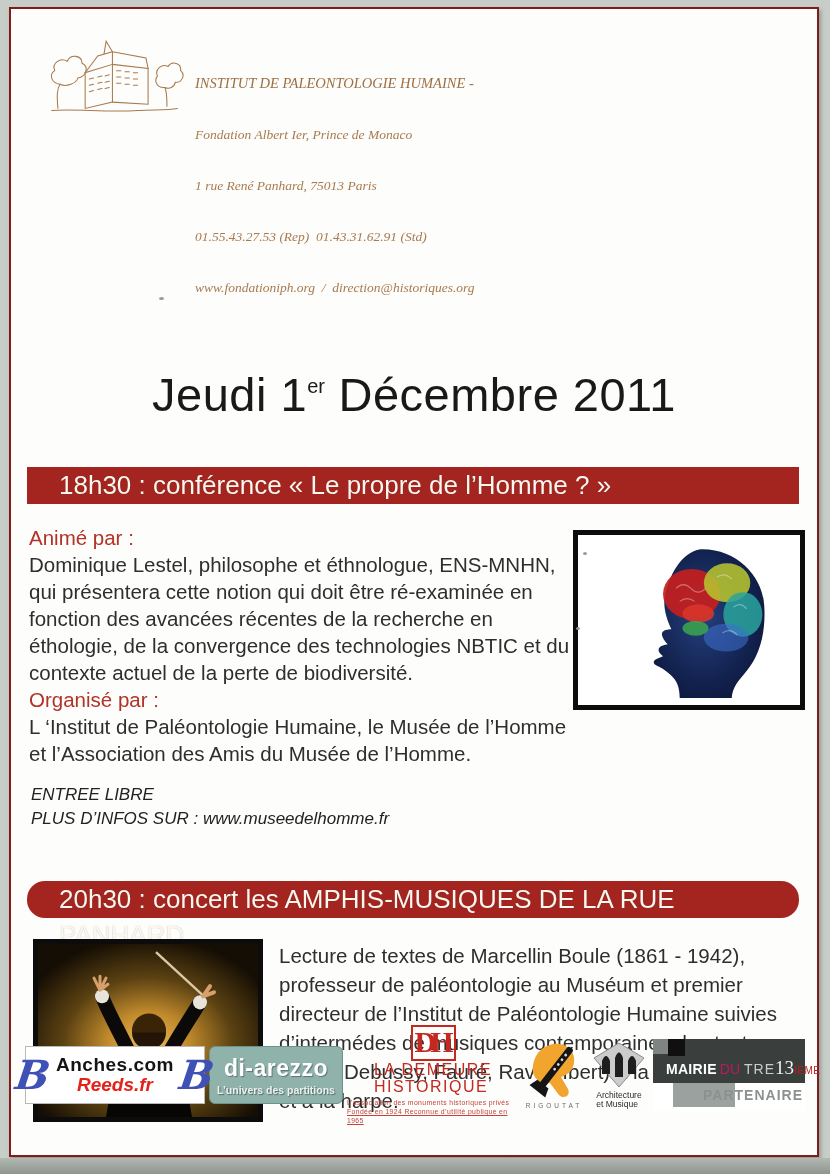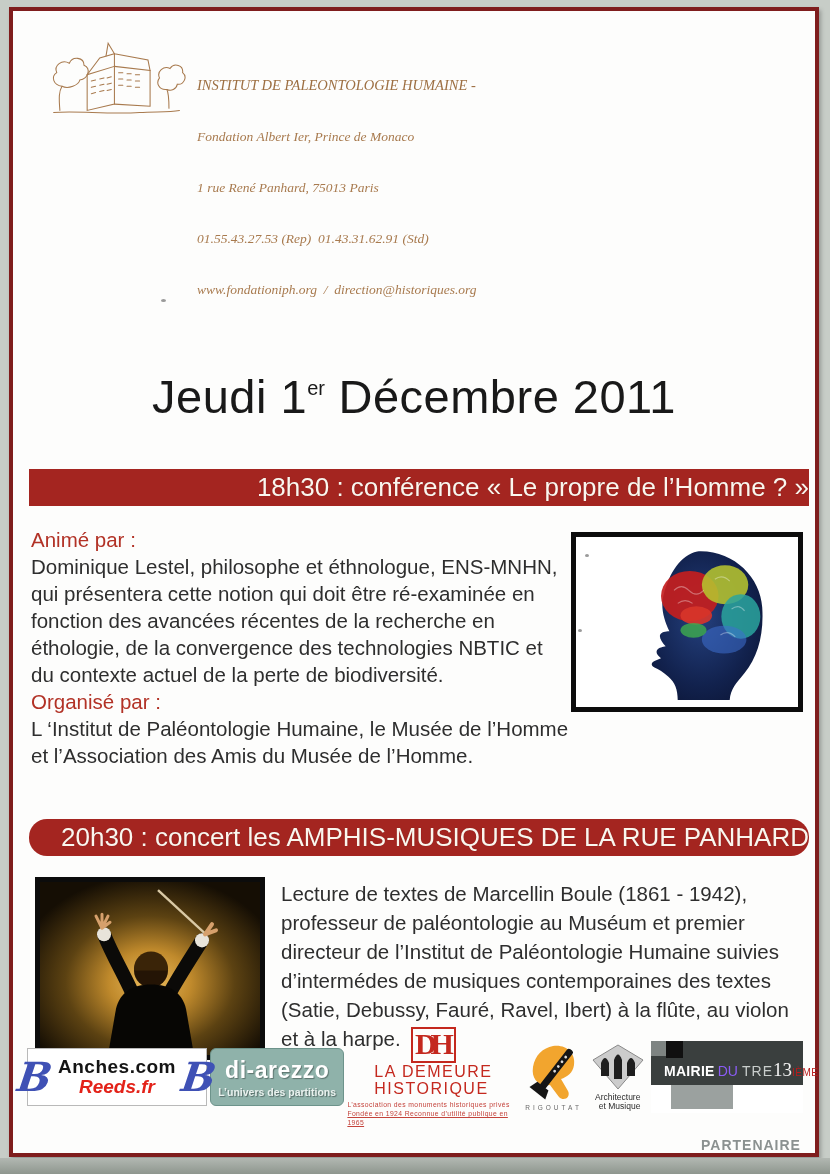--- a/index.html
+++ b/index.html
@@ -6,36 +6,36 @@
   body{
     width:830px;height:1174px;position:relative;overflow:hidden;
     background:#c7cdc7;
     font-family:"Liberation Sans", sans-serif;
     -webkit-font-smoothing:antialiased;
   }
   .bottom-strip{position:absolute;left:0;bottom:0;width:100%;height:16px;
     background:linear-gradient(#b2b8b2,#8e968e);}
   .page{
     position:absolute;left:9px;top:7px;width:810px;height:1150px;
-    background:#fdfdfc;border:4px solid #7f1d1d;box-sizing:border-box;
+    background:#fdfdfc;border:2px solid #7f1d1d;box-sizing:border-box;
     box-shadow:2px 3px 4px rgba(0,0,0,.25);
   }
   
   .hdr{display:flex;align-items:flex-start;padding:26px 0 0 32px;}
   .sketch{width:142px;height:86px;flex:none;}
   .hdr-text{margin-left:10px;margin-top:6px;font-family:"Liberation Serif", serif;
     font-style:italic;color:#a87a4e;font-size:13.5px;line-height:17px;white-space:pre-wrap;}
   .hdr-text .org{font-size:14.5px;color:#9d6f42;}
   
   .big-title{margin-top:30px;text-align:center;font-size:47px;line-height:52px;
     color:#191919;letter-spacing:.5px;}
   .big-title sup{font-size:20px;vertical-align:18px;letter-spacing:0;}
   
-  .banner{margin:46px 6px 0 16px;height:37px;background:#a42520;color:#fbf6ee;
-    font-size:26px;line-height:36px;text-align:right;
+  .banner{margin:46px 18px 0 16px;height:37px;background:#a42520;color:#fbf6ee;
+    font-size:26px;line-height:36px;text-align:left;
     text-shadow:0 0 1px rgba(0,0,0,.3);padding-left:32px;}
   .banner.second{margin-top:50px;border-radius:18px;}
   
   .conf{display:flex;margin:20px 12px 16px 18px;}
   .conf-text{width:546px;font-size:20.5px;line-height:27px;color:#2e2e2e;}
   .red-label{color:#b23226;}
   .frame{border:5px solid #0c0c0c;background:#fff;box-sizing:border-box;flex:none;}
   .brain-frame{width:232px;height:180px;margin-left:auto;margin-top:6px;padding:7px 5px;}
   .brain-frame svg{width:100%;height:100%;}
   .entree{margin:10px 0 0 20px;font-style:italic;font-size:17px;line-height:24px;color:#222;}
@@ -71,35 +71,35 @@
   .dem-name{margin-left:0;color:#c4281e;font-size:16px;line-height:17px;letter-spacing:1.5px;}
   .dem-sub{margin-top:3px;color:#c4433b;font-size:6.8px;line-height:9px;letter-spacing:.4px;}
   .dem-sub .u{text-decoration:underline;}
   
   .rigoutat{width:62px;display:flex;flex-direction:column;align-items:center;}
   .rigoutat svg{width:52px;height:58px;}
   .rigoutat .name{font-size:6.5px;letter-spacing:3px;color:#6a6a6a;margin-top:2px;}
   
   .archm{width:60px;display:flex;flex-direction:column;align-items:center;}
   .archm svg{width:54px;height:48px;}
-  .archm .t{font-size:8.5px;line-height:9.5px;color:#2b2b2b;text-align:right;margin-top:2px;}
+  .archm .t{font-size:8.5px;line-height:9.5px;color:#2b2b2b;text-align:left;margin-top:2px;}
   
   .mairie{position:relative;width:152px;height:72px;flex:none;background:#fff;}
   .m-top{position:absolute;top:0;left:0;right:0;height:44px;background:#3a3f3e;}
   .m-graycorner{position:absolute;top:0;left:0;width:15px;height:15px;background:#7e8482;}
   .m-blacksq{position:absolute;top:0;left:15px;width:17px;height:17px;background:#101010;}
   .m-line{position:absolute;left:13px;top:18px;white-space:nowrap;}
   .m-line .w1{color:#fff;font-weight:bold;font-size:14px;letter-spacing:.3px;}
-  .m-line .w2{color:#8b5cf6;font-size:14px;margin-left:3px;}
+  .m-line .w2{color:#be185d;font-size:14px;margin-left:3px;}
   .m-line .w3{color:#c9cecc;font-size:14px;letter-spacing:1px;margin-left:4px;}
   .m-line .num{color:#f2f2f2;font-family:"Liberation Serif", serif;font-size:19px;}
   .m-line .w4{color:#b91c1c;font-size:10px;letter-spacing:.5px;}
   .m-graysq{position:absolute;top:44px;left:20px;width:62px;height:24px;background:#9ba19f;}
   .m-partner{position:absolute;top:48px;right:2px;color:#8b9190;font-weight:bold;
-    font-size:14px;letter-spacing:1px;margin-top:48px;}
+    font-size:14px;letter-spacing:1px;}
   
   .speck{position:absolute;border-radius:50%;background:#9a9a9a;}
 </style>
 </head>
 <body>
 
 <div class="page">
 
   <div class="hdr">
     <svg class="sketch" viewBox="0 0 135 82">
@@ -151,20 +151,24 @@
         <ellipse cx="120" cy="77" rx="17" ry="10" fill="#d8352a" opacity="0.9"></ellipse>
         <ellipse cx="151" cy="44" rx="25" ry="21" fill="#b6c42f" opacity="0.88"></ellipse>
         <ellipse cx="168" cy="78" rx="21" ry="24" fill="#2aa49e" opacity="0.85"></ellipse>
         <ellipse cx="150" cy="103" rx="24" ry="15" fill="#3e6fd0" opacity="0.55"></ellipse>
         <ellipse cx="117" cy="93" rx="14" ry="8" fill="#3fae4e" opacity="0.8"></ellipse>
         <path d="M96,50 Q104,42 112,50 T128,50 M100,64 Q108,58 116,64 M140,38 Q148,32 156,40 M158,70 Q166,64 172,72 M146,98 Q154,92 162,100" stroke="#ffffff" stroke-width="1.2" fill="none" opacity="0.35"></path>
       </svg>
     </div>
   </div>
 
+  <div class="entree">
+    <div>ENTREE LIBRE</div>
+    <div>PLUS D’INFOS SUR : www.museedelhomme.fr</div>
+  </div>
 
   <div class="banner second">20h30 : concert les AMPHIS-MUSIQUES DE LA RUE PANHARD</div>
 
   <div class="concert">
     <div class="frame conductor-frame">
       <svg viewBox="0 0 220 172" preserveAspectRatio="none">
         <defs>
           <radialGradient id="glow" cx="50%" cy="58%" r="62%">
             <stop offset="0%" stop-color="#edbd5e"></stop>
             <stop offset="30%" stop-color="#c08a2c"></stop>

